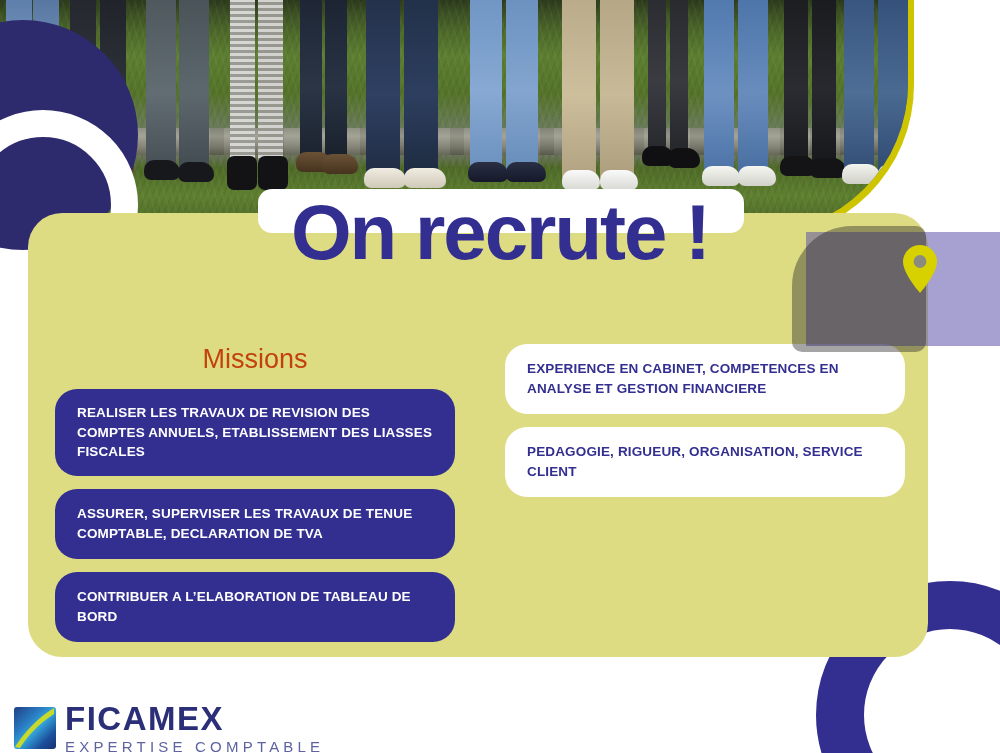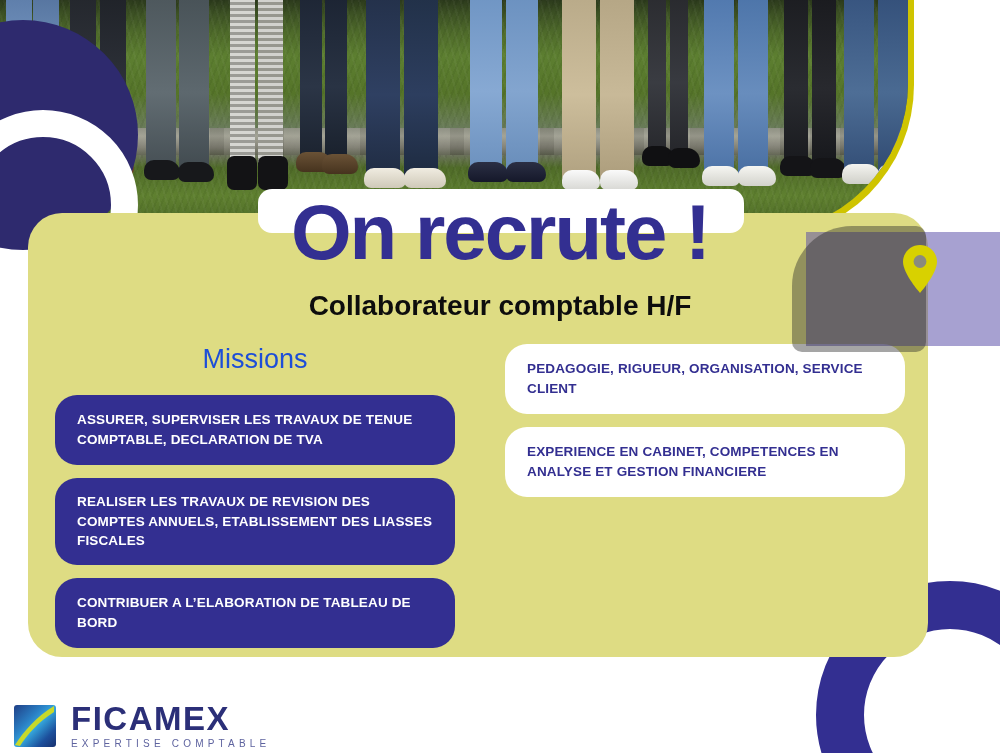--- a/index.html
+++ b/index.html
@@ -153,22 +153,22 @@
     z-index: 7;
   }
 
   
   .col { position: absolute; z-index: 7; }
   .col-missions { left: 55px;  top: 344px; width: 400px; }
   .col-profil   { left: 505px; top: 344px; width: 400px; }
   .col-head {
     text-align: center;
     font-size: 27px;
-    color: #1d4ed8;
-    margin-bottom: 20px;
+    color: #c2410c;
+    margin-bottom: 14px;
     font-weight: normal;
   }
   .card {
     border-radius: 22px;
     padding: 14px 22px;
     margin-bottom: 13px;
     font-size: 13.5px;
     font-weight: bold;
     line-height: 1.45;
     letter-spacing: .15px;
@@ -214,42 +214,42 @@
   }
   
 
   
   .logo {
     position: absolute;
     left: 14px; top: 702px;
     z-index: 10;
     display: flex;
     align-items: center;
-    gap: 15px;
+    gap: 9px;
   }
   .logo-mark {
     width: 42px; height: 42px;
     position: relative;
     border-radius: 3px;
     background: linear-gradient(135deg, #1f3f86 0%, #2a7fc4 35%, #35a7dd 52%, #1c4f9c 78%, #17306e 100%);
     overflow: hidden;
     flex: none;
   }
   .logo-swoosh {
     position: absolute; inset: 0;
   }
   .logo-type { display: flex; flex-direction: column; line-height: 1; }
   .logo-name {
     font-size: 33px;
     font-weight: bold;
     color: #2b2f78;
     letter-spacing: 1.5px;
   }
   .logo-sub {
-    font-size: 10px;
+    font-size: 15px;
     color: #5e639f;
     letter-spacing: 4.2px;
     margin-top: 4px;
   }
 </style>
 </head>
 <body>
 
 <div id="poster">
 
@@ -347,41 +347,40 @@
   </div>
 
   <div class="blob-purple"></div>
   <div class="ring-white"></div>
   <div class="ring-blue-br"></div>
 
   <div class="panel"></div>
 
   <div class="title-plate"></div>
   <div class="headline">On recrute !</div>
-  <div class="subtitle">Collaborateur comptable H/F</div>
 
   <div class="loc-rect"></div>
   <div class="loc-grayblob"></div>
   <div class="loc-pin">
     <svg viewBox="0 0 42 48" width="42" height="48" aria-hidden="true">
       <path d="M21 0C11.6 0 4 7.5 4 16.8c0 12 17 31.2 17 31.2s17-19.2 17-31.2C38 7.5 30.4 0 21 0z" fill="#d8d100"></path>
       <circle cx="21" cy="16.5" r="6.4" fill="#8a8a7e"></circle>
     </svg>
   </div>
 
   <div class="col col-missions">
     <div class="col-head">Missions</div>
+    <div class="card card-blue">REALISER LES TRAVAUX DE REVISION DES COMPTES ANNUELS, ETABLISSEMENT DES LIASSES FISCALES</div>
     <div class="card card-blue">ASSURER, SUPERVISER LES TRAVAUX DE TENUE COMPTABLE, DECLARATION DE TVA</div>
-    <div class="card card-blue">REALISER LES TRAVAUX DE REVISION DES COMPTES ANNUELS, ETABLISSEMENT DES LIASSES FISCALES</div>
     <div class="card card-blue">CONTRIBUER A L’ELABORATION DE TABLEAU DE BORD</div>
   </div>
 
   <div class="col col-profil">
+    <div class="card card-white">EXPERIENCE EN CABINET, COMPETENCES EN ANALYSE ET GESTION FINANCIERE</div>
     <div class="card card-white">PEDAGOGIE, RIGUEUR, ORGANISATION, SERVICE CLIENT</div>
-    <div class="card card-white">EXPERIENCE EN CABINET, COMPETENCES EN ANALYSE ET GESTION FINANCIERE</div>
   </div>
 
   <div class="logo">
     <div class="logo-mark">
       <svg class="logo-swoosh" viewBox="0 0 42 42" width="42" height="42" aria-hidden="true">
         <path d="M1 40 C10 26, 22 12, 40 1 L40 7 C24 17, 13 30, 6 41 Z" fill="#c8d92a"></path>
       </svg>
     </div>
     <div class="logo-type">
       <div class="logo-name">FICAMEX</div>

